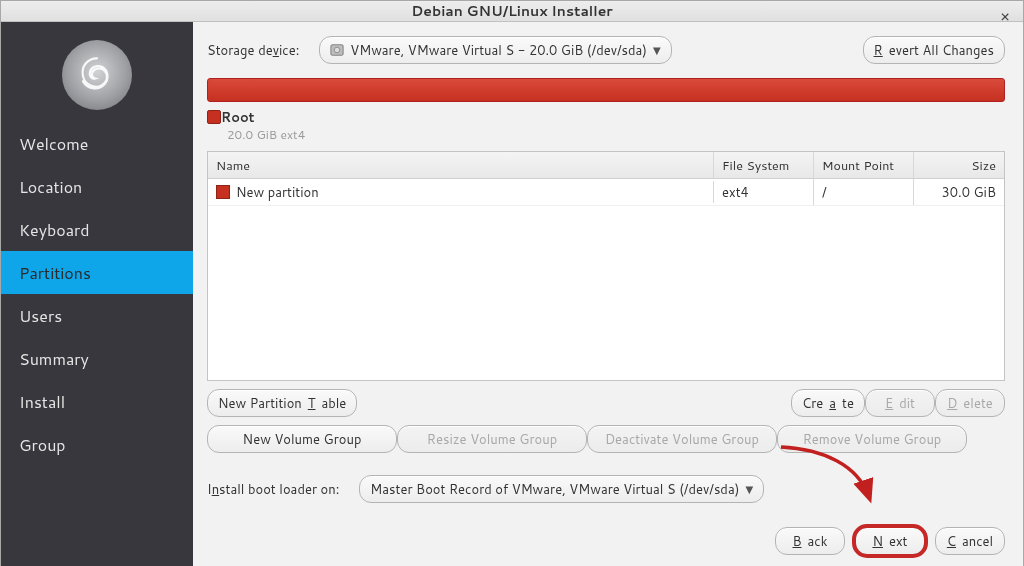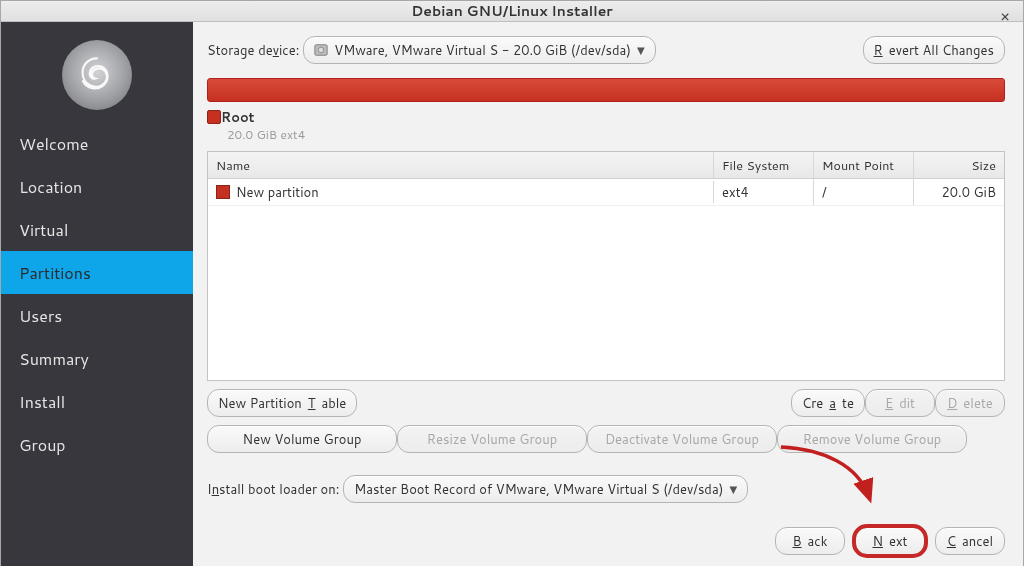--- a/index.html
+++ b/index.html
@@ -14,21 +14,21 @@
   .body { flex: 1; display: flex; }
 
   .sidebar { width: 192px; background: #37373d; display: flex; flex-direction: column; padding-top: 10px; }
   .logo { width: 70px; height: 70px; margin: 8px auto 12px; border-radius: 50%; background: radial-gradient(circle at 50% 45%, #d3d3d6 0%, #9ea0a3 55%, #6b6d70 100%); position: relative; overflow: hidden; display:flex; align-items:center; justify-content:center; }
   .logo svg { width: 44px; height: 44px; opacity: 0.9; }
   .nav-item { color: #e6e6e6; font-size: 16px; padding: 10px 18px; cursor: pointer; }
   .nav-item.active { background: #0ea5e9; color: #2a2a2a; }
 
   .main { flex: 1; background: #f2f2f2; padding: 14px 18px 12px 14px; display: flex; flex-direction: column; position: relative; }
 
-  .row { display: flex; align-items: center; gap: 4px; }
+  .row { display: flex; align-items: center; gap: 20px; }
   .label { font-size: 13px; color: #333; }
   .underline { text-decoration: underline; text-decoration-thickness: 1px; text-underline-offset: 1px; }
 
   .flexspacer { flex: 1; }
 
   .combo, .btn {
     border: 1px solid #b4b4b4; background: linear-gradient(#fafafa,#ededed);
     font-size: 13px; color: #333; padding: 4px 10px; border-radius: 12px;
     display: inline-flex; align-items: center; gap: 6px; cursor: pointer;
     box-shadow: inset 0 1px 0 #fff;
@@ -78,21 +78,21 @@
   <div class="body">
 
     <div class="sidebar">
       <div class="logo">
         <svg viewBox="0 0 100 100">
           <path d="M50 12 C28 12 14 30 18 52 C22 72 44 82 60 74 C72 68 76 54 70 44 C64 34 50 32 42 40 C36 46 38 56 46 58 C40 60 32 54 34 44 C36 32 50 26 62 32 C76 40 78 60 66 72 C52 86 28 82 18 64" fill="none" stroke="#fff" stroke-width="5" stroke-linecap="round"></path>
         </svg>
       </div>
       <div class="nav-item">Welcome</div>
       <div class="nav-item">Location</div>
-      <div class="nav-item">Virtual</div>
+      <div class="nav-item">Keyboard</div>
       <div class="nav-item active">Partitions</div>
       <div class="nav-item">Users</div>
       <div class="nav-item">Summary</div>
       <div class="nav-item">Install</div>
       <div class="nav-item">Group</div>
     </div>
 
     <div class="main">
 
       <div class="row">
@@ -129,21 +129,21 @@
           <div class="th col-size">Size</div>
         </div>
         <div class="tbody">
           <div class="trow">
             <div class="td col-name" style="display:flex;align-items:center;padding:0;">
               <div class="row-swatch"></div>
               <span>New partition</span>
             </div>
             <div class="td col-fs">ext4</div>
             <div class="td col-mp">/</div>
-            <div class="td col-size">20.0 GiB</div>
+            <div class="td col-size">30.0 GiB</div>
           </div>
         </div>
       </div>
 
       <div class="btn-row">
         <div class="btn">New Partition <span class="underline">T</span>able</div>
         <div class="gap"></div>
         <div class="btn">Cre<span class="underline">a</span>te</div>
         <div class="btn disabled"><span class="underline">E</span>dit</div>
         <div class="btn disabled"><span class="underline">D</span>elete</div>

